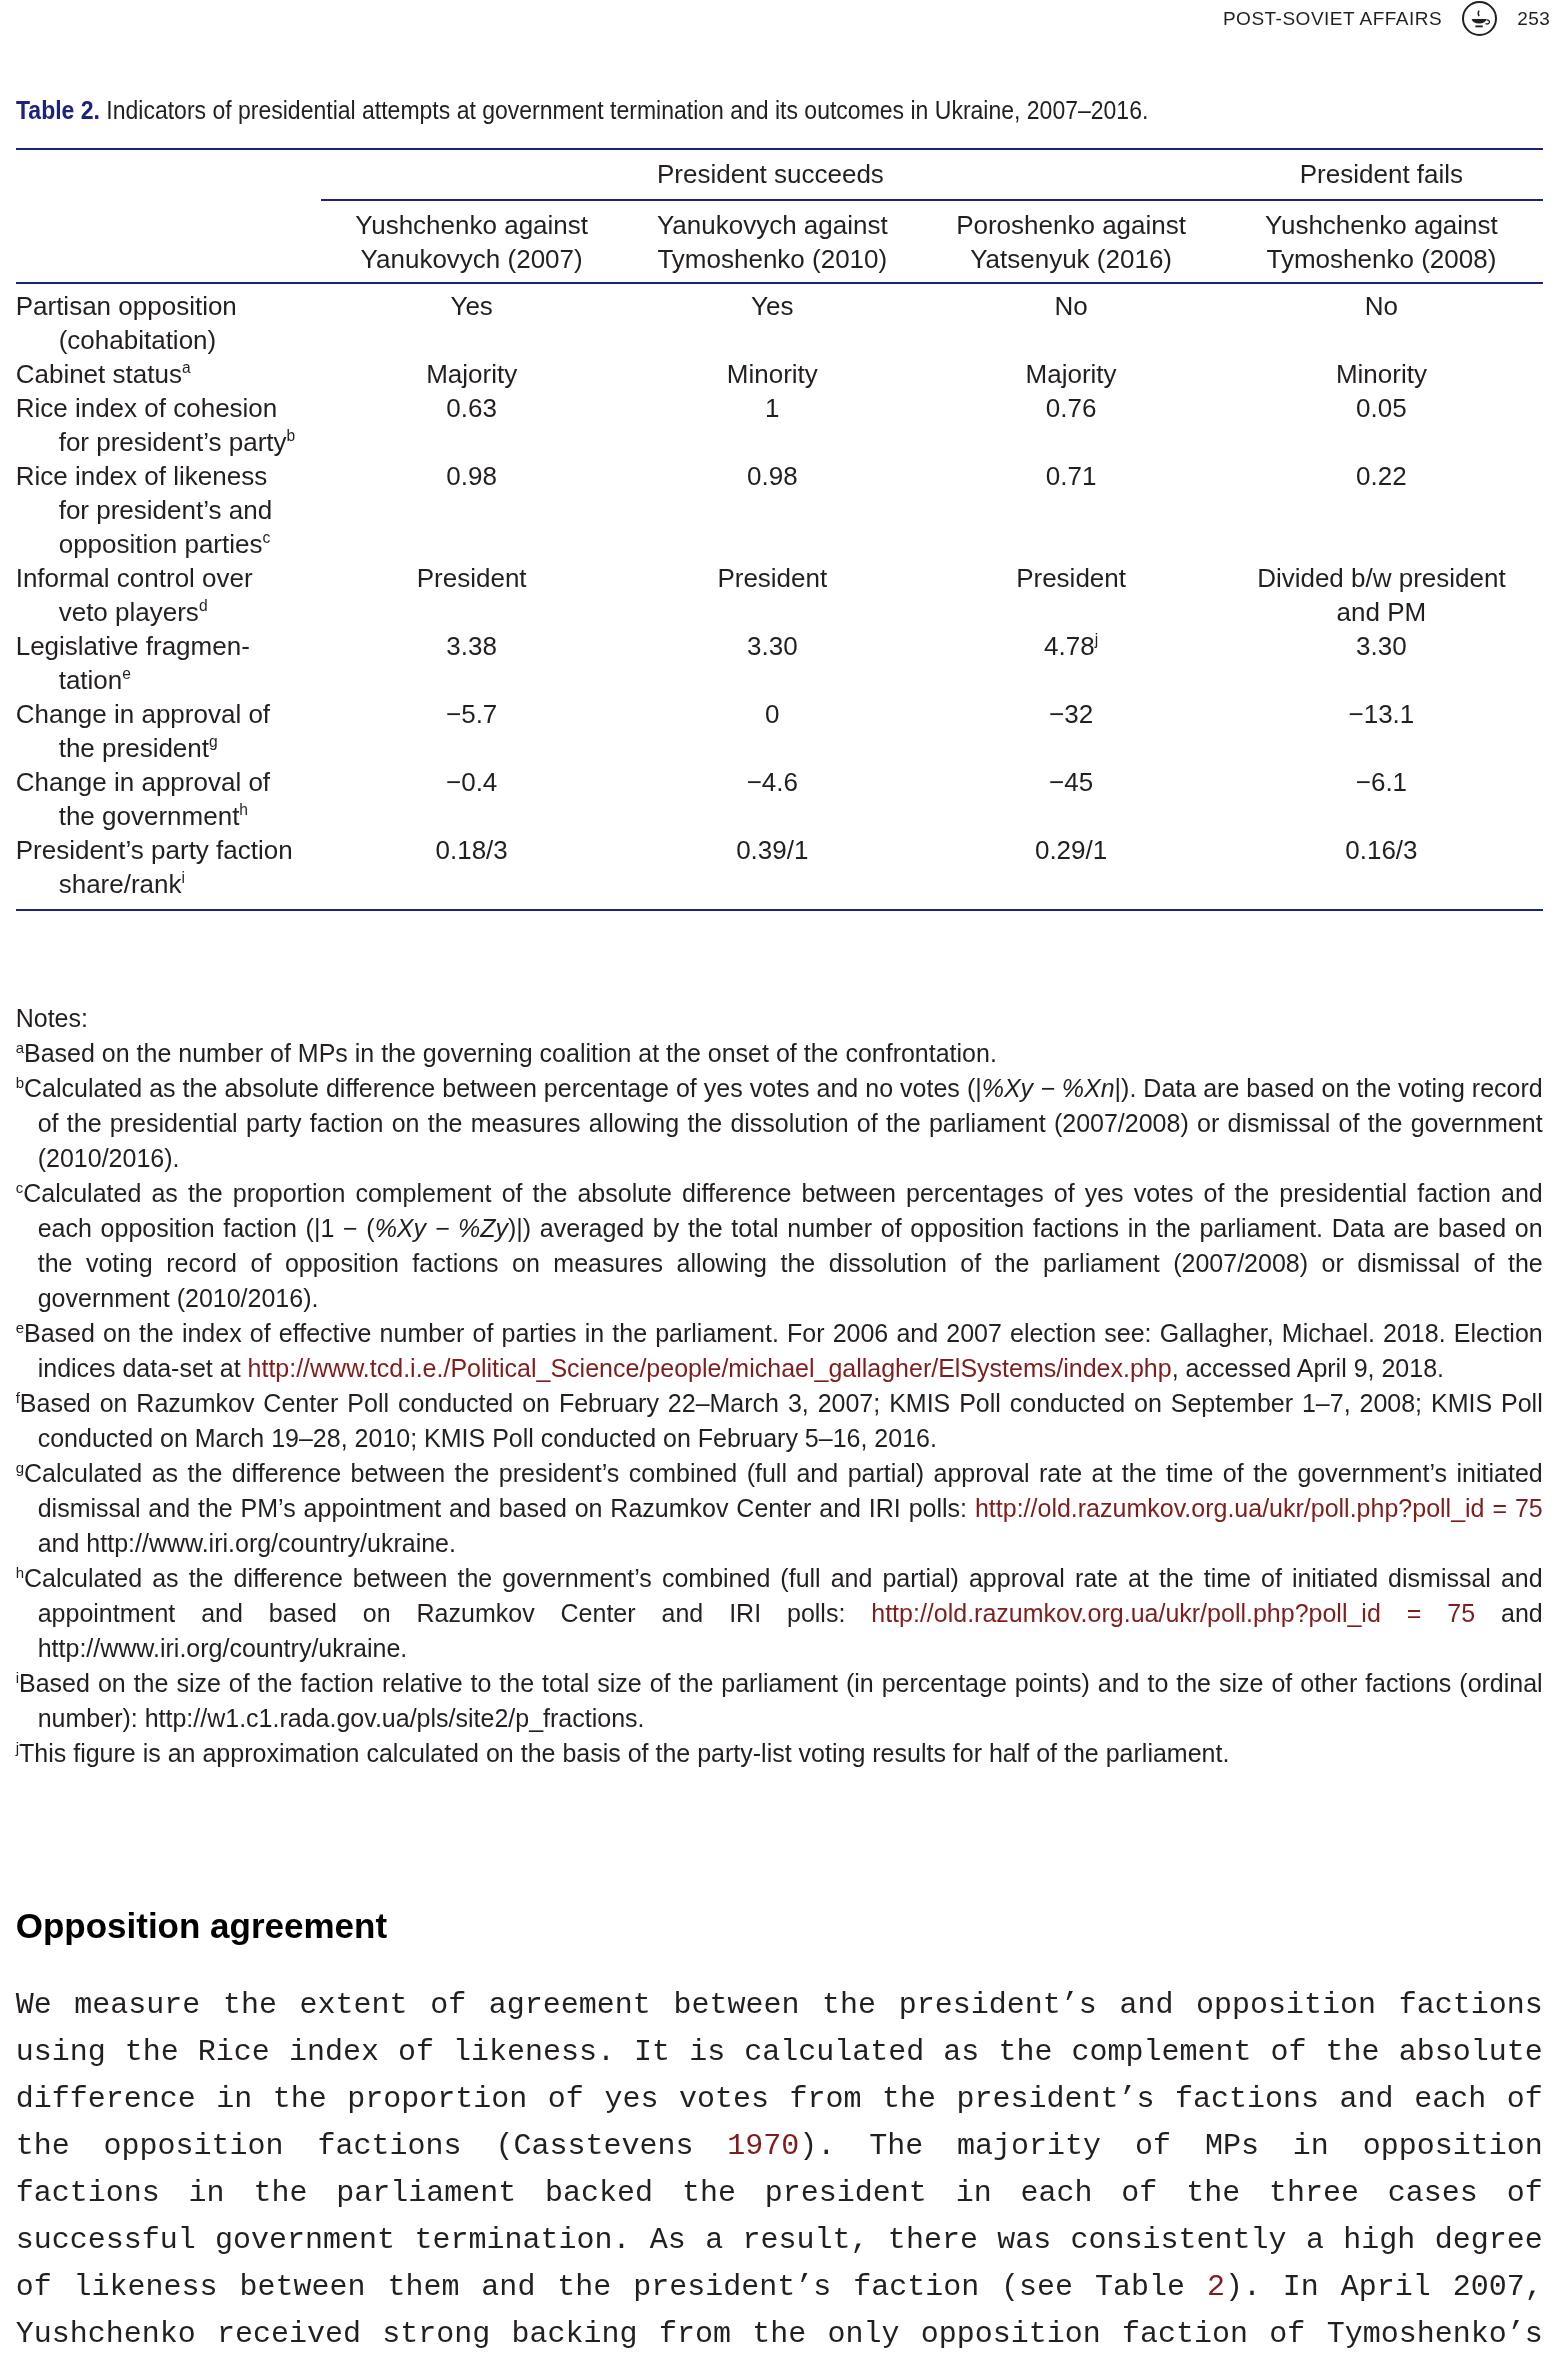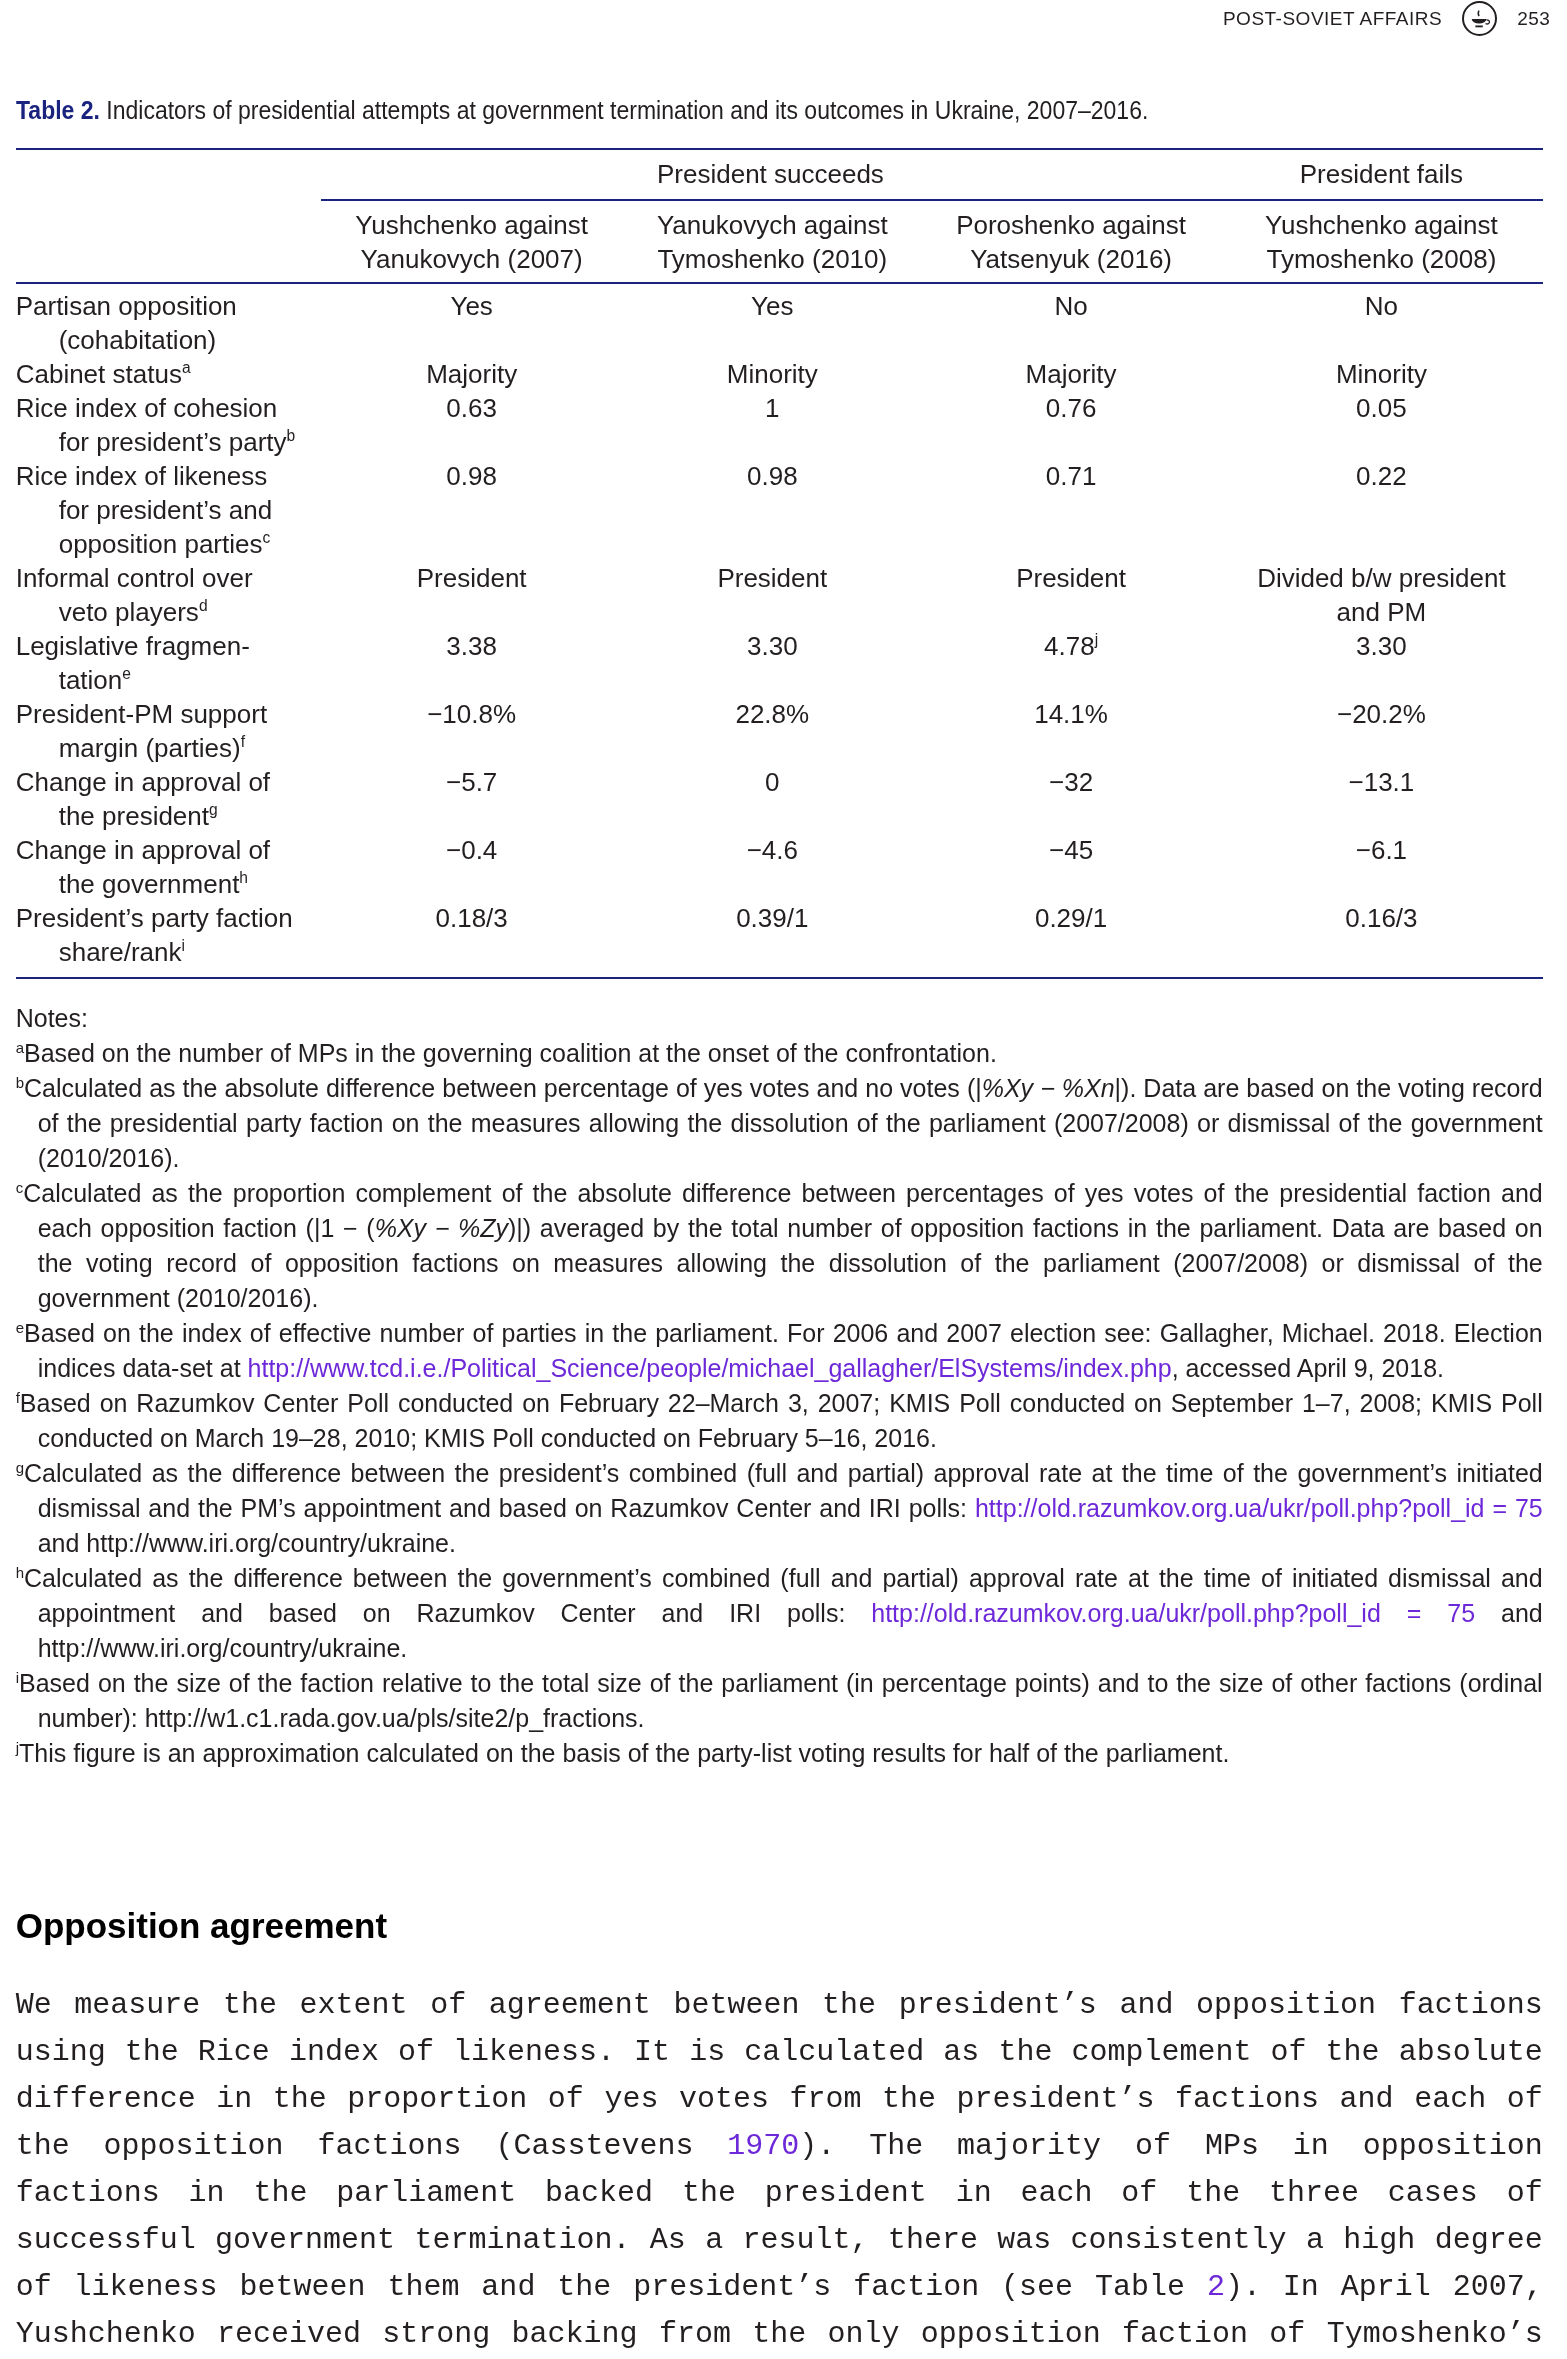--- a/index.html
+++ b/index.html
@@ -38,21 +38,21 @@
     .val { text-align: center; }
     sup { font-size: 0.6em; line-height: 0; vertical-align: super; }
     .spacer td { height: 5.5px; }
 
     .notes {
       position: absolute; left: 15.7px; top: 1001px; width: 1527px;
       font-size: 25px; line-height: 35px; color: #231f20;
     }
     .notes p { margin: 0; text-align: justify; }
     .notes .fn { padding-left: 22px; text-indent: -22px; }
-    .link { color: #6d28d9; }
+    .link { color: #7f1d1d; }
     .section-title {
       position: absolute; left: 15.7px; top: 1906px;
       font-size: 35px; font-weight: bold; color: #000000;
     }
     .body-text {
       position: absolute; left: 15.7px; top: 1982px; width: 1527px;
       font-size: 30px; line-height: 47px; color: #231f20; text-align: justify;
     }
     .body-text p { margin: 0; font-family: Liberation Mono, monospace; }
   </style>
@@ -131,27 +131,20 @@
       <td class="val"><span>Divided b/w president</span><br><span>and PM</span></td>
     </tr>
     <tr>
       <td class="stub"><span>Legislative fragmen-</span><span class="cont"><span>tation</span><sup>e</sup></span></td>
       <td class="val">3.38</td>
       <td class="val">3.30</td>
       <td class="val"><span>4.78</span><sup>j</sup></td>
       <td class="val">3.30</td>
     </tr>
     <tr>
-      <td class="stub"><span>President-PM support</span><span class="cont"><span>margin (parties)</span><sup>f</sup></span></td>
-      <td class="val">−10.8%</td>
-      <td class="val">22.8%</td>
-      <td class="val">14.1%</td>
-      <td class="val">−20.2%</td>
-    </tr>
-    <tr>
       <td class="stub"><span>Change in approval of</span><span class="cont"><span>the president</span><sup>g</sup></span></td>
       <td class="val">−5.7</td>
       <td class="val">0</td>
       <td class="val">−32</td>
       <td class="val">−13.1</td>
     </tr>
     <tr>
       <td class="stub"><span>Change in approval of</span><span class="cont"><span>the government</span><sup>h</sup></span></td>
       <td class="val">−0.4</td>
       <td class="val">−4.6</td>

